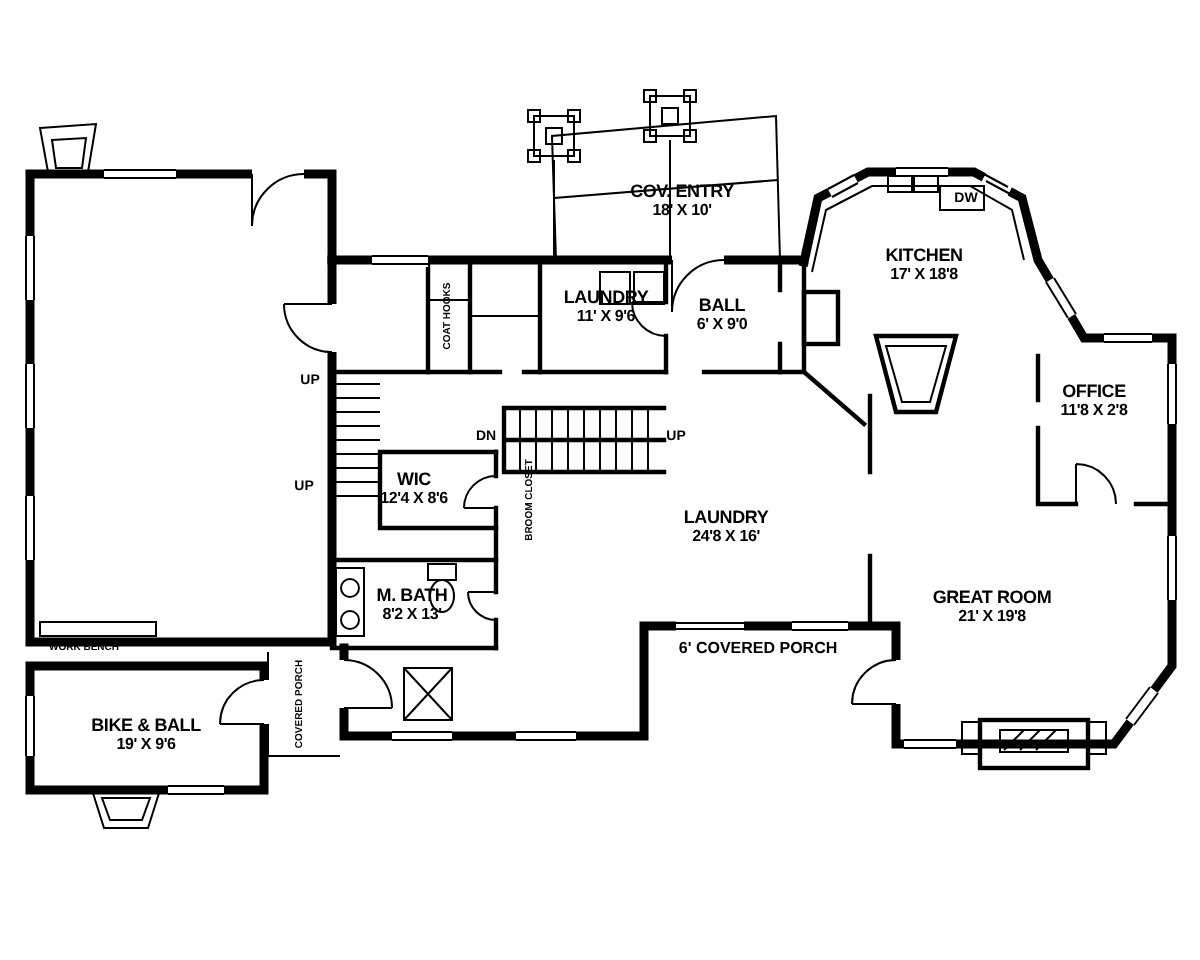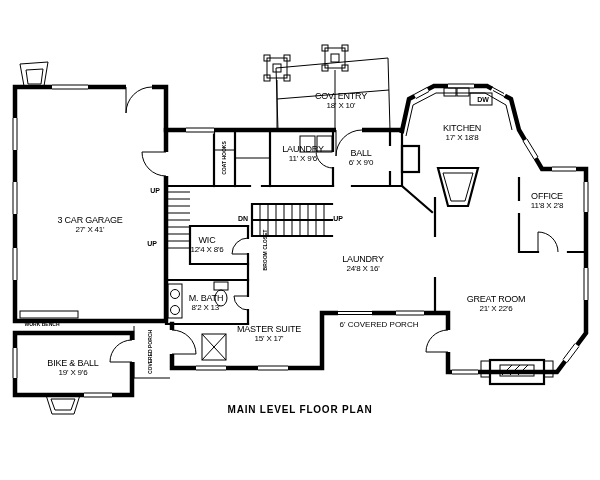--- a/index.html
+++ b/index.html
@@ -1,20 +1,20 @@
 <!DOCTYPE html>
 <html><head>
 <meta charset="utf-8">
 <style>
   html,body{margin:0;padding:0;background:#fff;}
   #stage{position:relative;width:600px;height:480px;background:#ffffff;overflow:hidden;
          font-family:"Liberation Sans",sans-serif;color:#000;}
   #plan-svg{position:absolute;left:0;top:0;}
   .lbl{position:absolute;transform:translate(-50%,-50%);display:flex;flex-direction:column;
-       align-items:center;text-align:center;white-space:nowrap;font-weight:normal;color:#000;}
+       align-items:center;text-align:center;white-space:nowrap;font-weight:bold;color:#000;}
   .lbl .nm{font-size:9px;line-height:10px;letter-spacing:-0.2px;}
   .lbl .dm{font-size:8px;line-height:9px;letter-spacing:-0.2px;}
   .one{font-size:8px;line-height:9px;}
   .tiny{font-size:5px;line-height:6px;font-weight:bold;}
   .mid{font-size:7px;line-height:8px;font-weight:bold;}
   .rot{transform:translate(-50%,-50%) rotate(-90deg);}
   .caption{font-size:10px;letter-spacing:0.8px;font-weight:bold;}
   
   .wx{stroke:#000;stroke-width:4.5;fill:none;stroke-linecap:square;}
   .wi{stroke:#000;stroke-width:2.2;fill:none;stroke-linecap:square;}
@@ -172,24 +172,20 @@
       <rect class="wi" x="490" y="360" width="54" height="24" fill="#ffffff"></rect>
       <rect class="tn" x="500" y="365" width="34" height="11"></rect>
       <path class="tn" d="M502,375 L512,365 M510,375 L520,365 M518,375 L528,365"></path>
       <rect class="tn" x="481" y="361" width="9" height="16"></rect>
       <rect class="tn" x="544" y="361" width="9" height="16"></rect>
     </g>
 
     <rect class="tn" x="20" y="311" width="58" height="7"></rect>
   </svg>
 
-  <div class="lbl" style="left:90px;top:224px">
-    <span class="nm">3 CAR GARAGE</span>
-    <span class="dm">27' X 41'</span>
-  </div>
   <div class="lbl" style="left:73px;top:367px">
     <span class="nm">BIKE &amp; BALL</span>
     <span class="dm">19' X 9'6</span>
   </div>
   <div class="lbl" style="left:341px;top:100px">
     <span class="nm">COV. ENTRY</span>
     <span class="dm">18' X 10'</span>
   </div>
   <div class="lbl" style="left:303px;top:153px">
     <span class="nm">LAUNDRY</span>
@@ -202,47 +198,42 @@
   <div class="lbl" style="left:462px;top:132px">
     <span class="nm">KITCHEN</span>
     <span class="dm">17' X 18'8</span>
   </div>
   <div class="lbl" style="left:547px;top:200px">
     <span class="nm">OFFICE</span>
     <span class="dm">11'8 X 2'8</span>
   </div>
   <div class="lbl" style="left:496px;top:303px">
     <span class="nm">GREAT ROOM</span>
-    <span class="dm">21' X 22'6</span>
+    <span class="dm">21' X 19'8</span>
   </div>
   <div class="lbl" style="left:363px;top:263px">
     <span class="nm">LAUNDRY</span>
     <span class="dm">24'8 X 16'</span>
   </div>
   <div class="lbl" style="left:207px;top:244px">
     <span class="nm">WIC</span>
     <span class="dm">12'4 X 8'6</span>
   </div>
   <div class="lbl" style="left:206px;top:302px">
     <span class="nm">M. BATH</span>
     <span class="dm">8'2 X 13'</span>
-  </div>
-  <div class="lbl" style="left:269px;top:333px">
-    <span class="nm">MASTER SUITE</span>
-    <span class="dm">15' X 17'</span>
   </div>
   <div class="lbl" style="left:379px;top:324px">
     <span class="one">6' COVERED PORCH</span>
   </div>
 
   <div class="lbl mid" style="left:155px;top:191px">UP</div>
   <div class="lbl mid" style="left:152px;top:244px">UP</div>
   <div class="lbl mid" style="left:243px;top:219px">DN</div>
   <div class="lbl mid" style="left:338px;top:219px">UP</div>
   <div class="lbl mid" style="left:483px;top:100px">DW</div>
   <div class="lbl tiny" style="left:42px;top:324px">WORK BENCH</div>
   <div class="lbl tiny rot" style="left:150px;top:352px">COVERED PORCH</div>
   <div class="lbl tiny rot" style="left:265px;top:250px">BROOM CLOSET</div>
   <div class="lbl tiny rot" style="left:224px;top:158px">COAT HOOKS</div>
 
-  <div class="lbl caption" style="left:300px;top:409px">MAIN LEVEL FLOOR PLAN</div>
 
 </div>
 
 </body></html>

